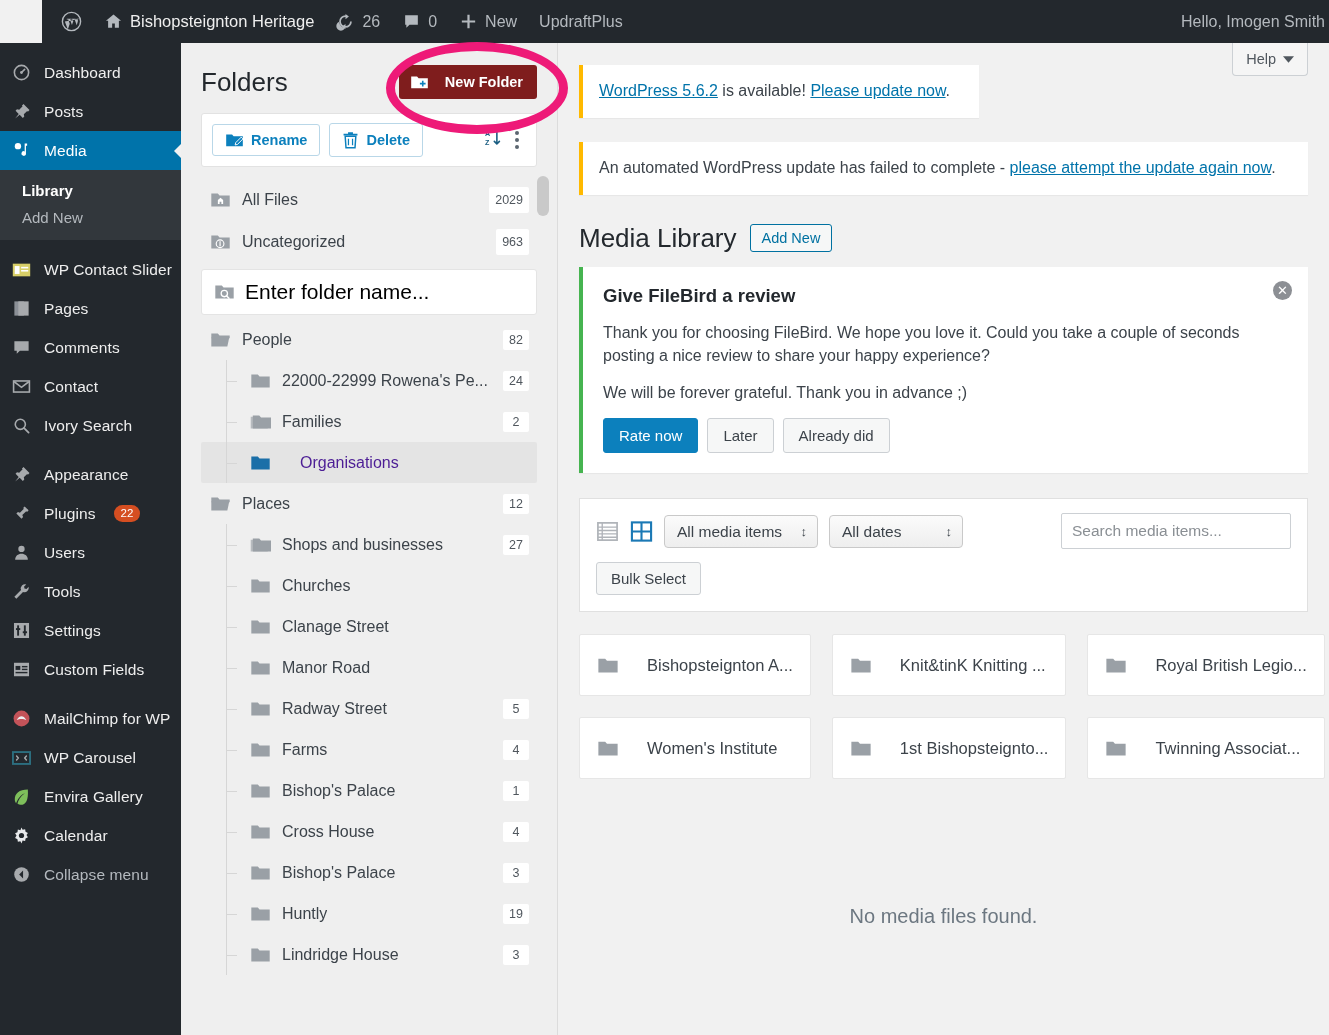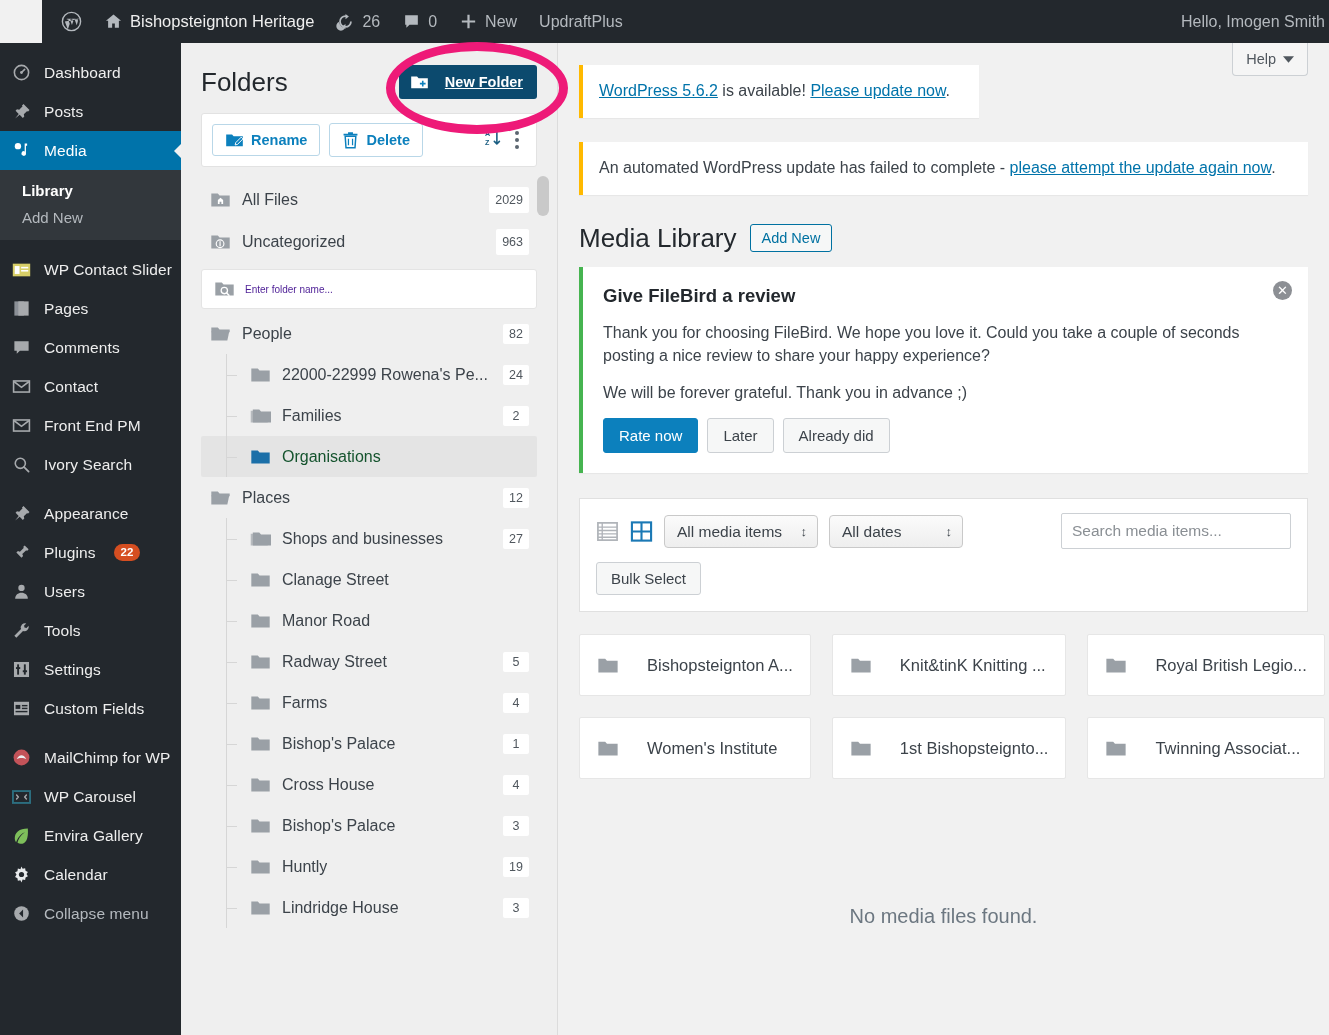--- a/index.html
+++ b/index.html
@@ -50,36 +50,36 @@
     content: ""; position: absolute; right: -1px; top: 50%;
     margin-top: -8px; border-style: solid; border-width: 8px 8px 8px 0;
     border-color: transparent #f1f1f1 transparent transparent;
   }
   .submenu { background: #32373c; padding: 7px 0 9px 0; }
   .submenu .srow { padding: 5px 0 5px 22px; font-size: 15px; color: #b4b9be; }
   .submenu .srow.active { color: #fff; font-weight: bold; }
   .menu-sep { height: 10px; }
   .micon { width: 21px; height: 21px; display: flex; align-items: center; justify-content: center; flex: 0 0 21px; }
   .badge-count {
-    background: #d54e21; color: #fff; font-size: 11.5px; font-weight: bold;
+    background: #d54e21; color: #fff; font-size: 11.5px; font-weight: normal;
     border-radius: 10px; padding: 1px 7px; margin-left: 6px; line-height: 15px;
   }
   .menu-row.collapse { color: #b4b9be; font-size: 15px; }
 
   
   .folders {
     position: absolute; top: 43px; left: 181px; width: 377px; height: 992px;
     background: #efefef; border-right: 1px solid #dcdcdc; overflow: hidden;
   }
   .folders-head { display: flex; align-items: center; padding: 22px 20px 14px 20px; }
   .folders-title { font-size: 26px; color: #23282d; font-weight: normal; }
   .newfolder-btn {
-    margin-left: auto; background: #0c4a6e; color: #fff; border: none; border-radius: 3px;
+    margin-left: auto; background: #7f1d1d; color: #fff; border: none; border-radius: 3px;
     font-size: 14.5px; font-weight: bold; padding: 9px 14px 9px 11px;
-    display: flex; align-items: center; gap: 16px; font-family: "Liberation Sans", sans-serif; text-decoration: underline;
+    display: flex; align-items: center; gap: 16px; font-family: "Liberation Sans", sans-serif;
   }
   .toolbar-card {
     margin: 0 20px; background: #fff; border: 1px solid #e2e2e2; border-radius: 3px;
     display: flex; align-items: center; gap: 9px; padding: 9px 10px;
   }
   .tb-btn {
     display: flex; align-items: center; gap: 7px;
     border: 1px solid #b9d7e8; border-radius: 3px; background: #fff;
     color: #0c80bd; font-size: 14.5px; font-weight: bold; padding: 7px 12px;
     font-family: "Liberation Sans", sans-serif;
@@ -95,27 +95,27 @@
   }
   .frow .fname { margin-left: 11px; white-space: nowrap; overflow: hidden; text-overflow: ellipsis; }
   .frow .fcount {
     margin-left: auto; background: #fff; color: #50575e; font-size: 12.5px;
     min-width: 26px; text-align: center; padding: 6px 6px; border-radius: 2px;
   }
   .searchbox {
     margin: 6px 20px 0 20px; background: #fff; border: 1px solid #e4e4e4; border-radius: 3px;
     display: flex; align-items: center; gap: 10px; padding: 10px 12px;
   }
-  .searchbox .ph { color: #4c1d95; font-size: 10px; }
+  .searchbox .ph { color: #000000; font-size: 21px; }
 
   .tree { padding: 4px 20px 0 20px; position: relative; }
   .tnode { display: flex; align-items: center; height: 41px; font-size: 16px; color: #3c434a; position: relative; padding-right: 8px; }
   .tnode.root { padding-left: 9px; }
   .tnode.child { padding-left: 49px; }
-  .tnode.selected { background: #e4e4e4; border-radius: 2px; color: #14532d; }
+  .tnode.selected { background: #e4e4e4; border-radius: 2px; color: #4c1d95; gap: 18px; }
   .tnode .tname { margin-left: 11px; white-space: nowrap; overflow: hidden; text-overflow: ellipsis; max-width: 215px; }
   .tnode .tcount {
     margin-left: auto; background: #fff; color: #50575e; font-size: 12.5px;
     min-width: 26px; text-align: center; padding: 3px 6px; border-radius: 2px;
   }
   .tnode.child::before {
     content: ""; position: absolute; left: 25px; top: 0; bottom: 0; width: 1px; background: #d6d6d6;
   }
   .tnode.child::after {
     content: ""; position: absolute; left: 25px; top: 50%; width: 11px; height: 1px; background: #d6d6d6;
@@ -330,29 +330,20 @@
     <div class="menu-row">
       <span class="micon">
         <svg width="19" height="19" viewBox="0 0 24 24">
             <rect x="2" y="5" width="20" height="14" fill="none" stroke="#a7aaad" stroke-width="2"></rect>
             <path d="M2.8 6l9.2 7 9.2-7" fill="none" stroke="#a7aaad" stroke-width="2"></path>
           </svg>
       </span>
       <span class="mtext">Contact</span>
     </div>
 
-    <div class="menu-row">
-      <span class="micon">
-        <svg width="19" height="19" viewBox="0 0 24 24">
-            <rect x="2" y="5" width="20" height="14" fill="none" stroke="#a7aaad" stroke-width="2"></rect>
-            <path d="M2.8 6l9.2 7 9.2-7" fill="none" stroke="#a7aaad" stroke-width="2"></path>
-          </svg>
-      </span>
-      <span class="mtext">Front End PM</span>
-    </div>
 
     <div class="menu-row">
       <span class="micon">
         <svg width="19" height="19" viewBox="0 0 24 24">
             <circle cx="10.5" cy="10.5" r="6.4" fill="none" stroke="#a7aaad" stroke-width="2"></circle>
             <path d="M15.3 15.3L21 21" stroke="#a7aaad" stroke-width="2.2" stroke-linecap="round"></path>
           </svg>
       </span>
       <span class="mtext">Ivory Search</span>
     </div>
@@ -594,20 +585,26 @@
 
       <div class="tnode child">
         <svg width="21" height="18" viewBox="0 0 24 20">
             <path d="M0.8 4h6.4l1.7 2h11.4v11.5H0.8z" fill="#b7bbbf"></path>
             <path d="M3.2 2.5h7.4l2 2.4h11.6V17.5H3.2z" fill="#9aa0a6"></path>
           </svg>
         <span class="tname">Shops and businesses</span>
         <span class="tcount">27</span>
       </div>
 
+      <div class="tnode child">
+        <svg width="21" height="18" viewBox="0 0 24 20">
+            <path d="M1.5 2.5h7.4l2 2.4h11.6V17.5H1.5z" fill="#9aa0a6"></path>
+          </svg>
+        <span class="tname">Churches</span>
+      </div>
 
       <div class="tnode child">
         <svg width="21" height="18" viewBox="0 0 24 20">
             <path d="M1.5 2.5h7.4l2 2.4h11.6V17.5H1.5z" fill="#9aa0a6"></path>
           </svg>
         <span class="tname">Clanage Street</span>
       </div>
 
       <div class="tnode child">
         <svg width="21" height="18" viewBox="0 0 24 20">

